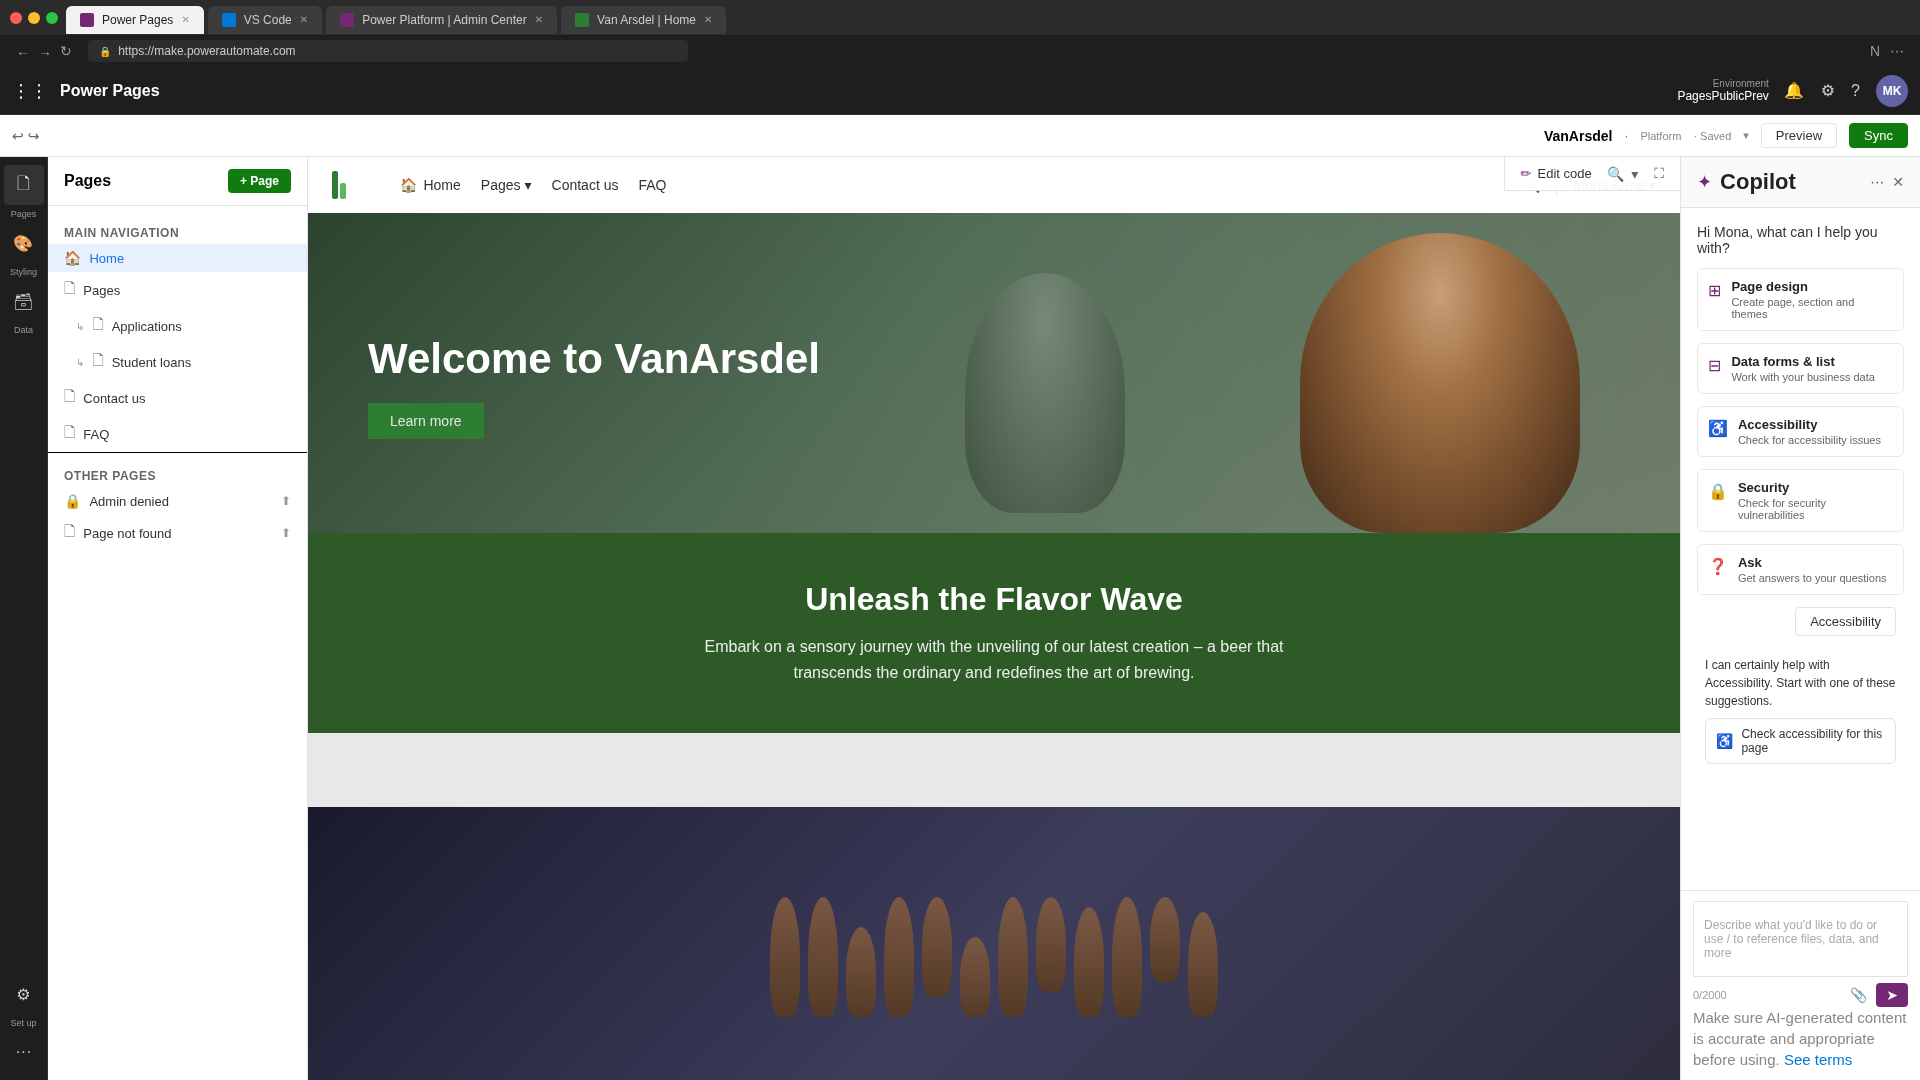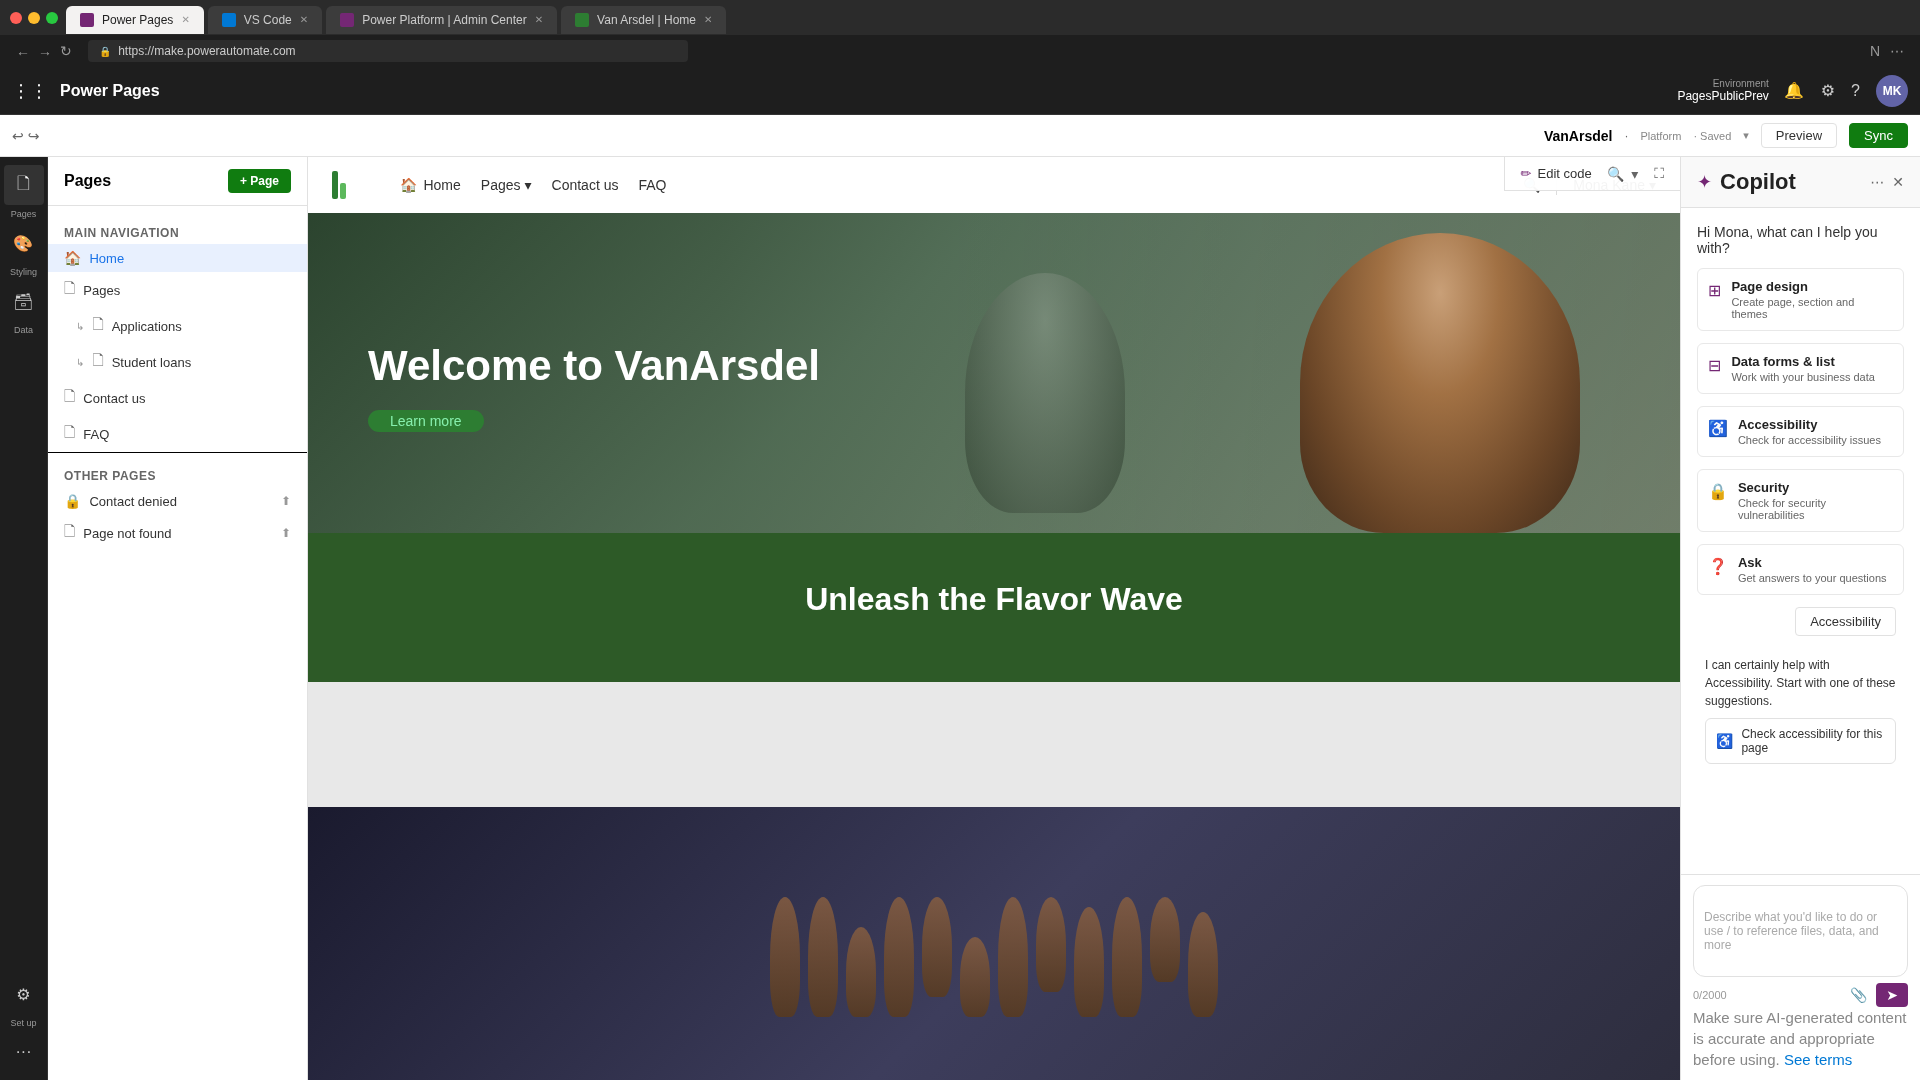--- a/index.html
+++ b/index.html
@@ -264,24 +264,24 @@
     .hero-image-bg {
       position: absolute;
       top: 0; left: 0; right: 0; bottom: 0;
       background: linear-gradient(135deg, #2d4a2d 0%, #5a7a5a 40%, #8a9a7a 100%);
       opacity: 0.8;
     }
     .hero-content { position: relative; z-index: 2; }
     .hero-title { font-size: 42px; font-weight: 700; color: #fff; margin-bottom: 20px; }
     .hero-btn {
       background: #2d7d32;
-      color: #86efac;
+      color: #e5e5e5;
       border: none;
-      padding: 3px 22px;
-      border-radius: 12px;
+      padding: 10px 22px;
+      border-radius: 0;
       font-size: 14px;
       cursor: pointer;
     }
 
     
     .green-section {
       position: absolute;
       top: 380px;
       left: 0; right: 0;
       background: #2d5a27;
@@ -383,22 +383,22 @@
       margin-bottom: 8px;
     }
     .chat-suggestion-icon { font-size: 14px; color: #742774; }
 
     .copilot-footer {
       border-top: 1px solid #e1e1e1;
       padding: 10px 12px;
     }
     .chat-input-area {
       border: 1px solid #e1e1e1;
-      border-radius: 12px;
-      padding: 24px 10px;
+      border-radius: 2px;
+      padding: 16px 10px;
       min-height: 60px;
       font-size: 12px;
       color: #999;
       position: relative;
       margin-bottom: 6px;
     }
     .chat-input-actions { display: flex; align-items: center; justify-content: space-between; }
     .char-count { font-size: 11px; color: #999; }
     .chat-send-row { display: flex; gap: 8px; }
     .chat-action-btn { background: none; border: none; cursor: pointer; color: #666; font-size: 14px; }
@@ -581,21 +581,21 @@
       <div class="nav-item">
         <span class="nav-icon">🗋</span>
         <span>FAQ</span>
       </div>
 
       <div class="other-pages-section">
         <div class="nav-section-title">Other pages</div>
 
         <div class="nav-item">
           <span class="nav-icon">🔒</span>
-          <span>Contact denied</span>
+          <span>Admin denied</span>
           <span class="page-upload-icon">⬆</span>
         </div>
 
         <div class="nav-item">
           <span class="nav-icon">🗋</span>
           <span>Page not found</span>
           <span class="page-upload-icon">⬆</span>
         </div>
       </div>
     </div>
@@ -659,20 +659,21 @@
           </div>
           <div class="hero-content">
             <h1 class="hero-title">Welcome to VanArsdel</h1>
             <button class="hero-btn">Learn more</button>
           </div>
         </div>
       </div>
 
       <div class="green-section" style="top:376px;">
         <h2 class="green-title">Unleash the Flavor Wave</h2>
+        <p class="green-desc">Embark on a sensory journey with the unveiling of our latest creation – a beer that transcends the ordinary and redefines the art of brewing.</p>
       </div>
 
       <div class="bottom-strip">
         <div class="strip-hands">
           <div class="hand-shape"></div>
           <div class="hand-shape"></div>
           <div class="hand-shape" style="height:90px;align-self:flex-end;"></div>
           <div class="hand-shape"></div>
           <div class="hand-shape" style="height:100px;"></div>
           <div class="hand-shape" style="height:80px;align-self:flex-end;"></div>

